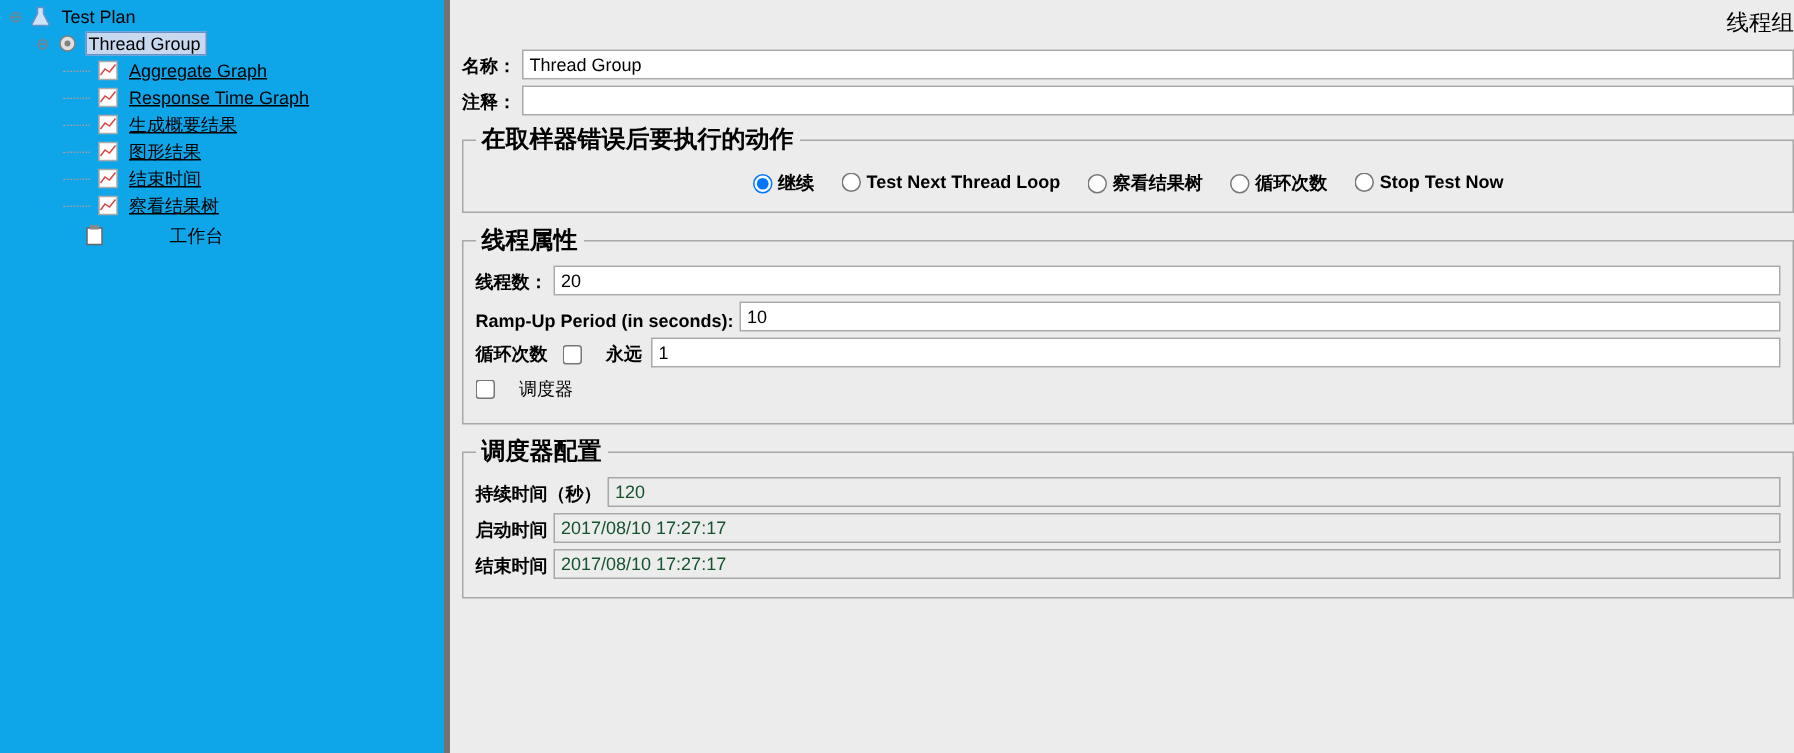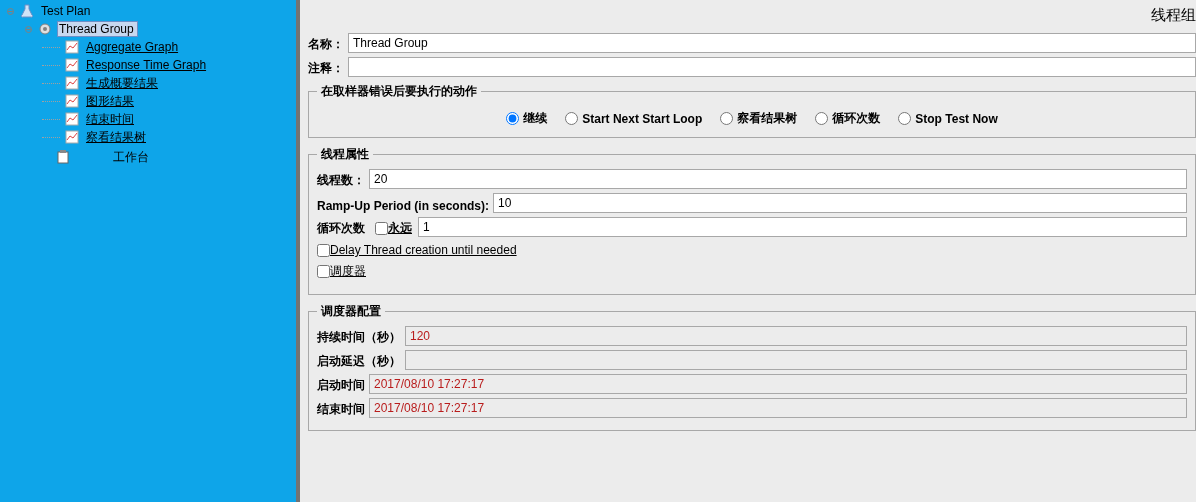--- a/index.html
+++ b/index.html
@@ -89,58 +89,57 @@
     flex: 1;
     height: 20px;
     background: #fff;
     border: 1px solid #a8a8a8;
     padding: 1px 4px;
     font: inherit;
     color: #000;
   }
   .txt.disabled {
     background: #ececec;
-    color: #b91c1c;
+    color: #14532d;
   }
   fieldset {
     border: 1px solid #a8a8a8;
     margin: 6px 0 8px 0;
     padding: 6px 8px 8px 8px;
   }
   fieldset > legend {
     font-weight: bold;
-    font-size: 12px;
+    font-size: 16px;
     padding: 0 4px;
     font-family: Liberation Serif, serif;
   }
   .radio-row {
     display: flex;
     justify-content: center;
-    align-items: center;
+    align-items: flex-start;
     gap: 18px;
     padding: 4px 0 2px 0;
     font-weight: bold;
   }
   .radio-row label {
     display: inline-flex;
     align-items: center;
     gap: 4px;
     cursor: pointer;
   }
   input[type=radio], input[type=checkbox] {
     margin: 0;
     width: 13px; height: 13px;
   }
   .cb-row {
     display: flex;
     align-items: center;
     margin: 6px 0;
-    gap: 0;
+    gap: 16px;
     font-weight: normal;
-    text-decoration: underline;
   }
 </style>
 </head>
 <body>
 
 <div class="root">
 
   <div class="tree">
     <div class="tree-row lvl1">
       <span class="toggle">
@@ -260,21 +259,21 @@
 
     <fieldset>
       <legend>在取样器错误后要执行的动作</legend>
       <div class="radio-row">
         <label>
             <input type="radio" name="err" checked="" style="">
             <span>继续</span>
           </label>
         <label>
             <input type="radio" name="err" style="">
-            <span>Start Next Start Loop</span>
+            <span>Test Next Thread Loop</span>
           </label>
         <label>
             <input type="radio" name="err" style="">
             <span>察看结果树</span>
           </label>
         <label>
             <input type="radio" name="err" style="">
             <span>循环次数</span>
           </label>
         <label>
@@ -299,37 +298,29 @@
         <label>循环次数</label>
         <label class="cb-row" style="margin:0 6px;">
           <input type="checkbox" style="">
           <span>永远</span>
         </label>
         <input class="txt" value="1" style="">
       </div>
 
       <div class="cb-row">
         <input type="checkbox" style="">
-        <span>Delay Thread creation until needed</span>
-      </div>
-      <div class="cb-row">
-        <input type="checkbox" style="">
         <span>调度器</span>
       </div>
     </fieldset>
 
     <fieldset>
       <legend>调度器配置</legend>
       <div class="form-row">
         <label>持续时间（秒）</label>
         <input class="txt disabled" disabled="" value="120" style="">
-      </div>
-      <div class="form-row">
-        <label>启动延迟（秒）</label>
-        <input class="txt disabled" disabled="" value="" style="">
       </div>
       <div class="form-row">
         <label>启动时间</label>
         <input class="txt disabled" disabled="" value="2017/08/10 17:27:17" style="">
       </div>
       <div class="form-row">
         <label>结束时间</label>
         <input class="txt disabled" disabled="" value="2017/08/10 17:27:17" style="">
       </div>
     </fieldset>

